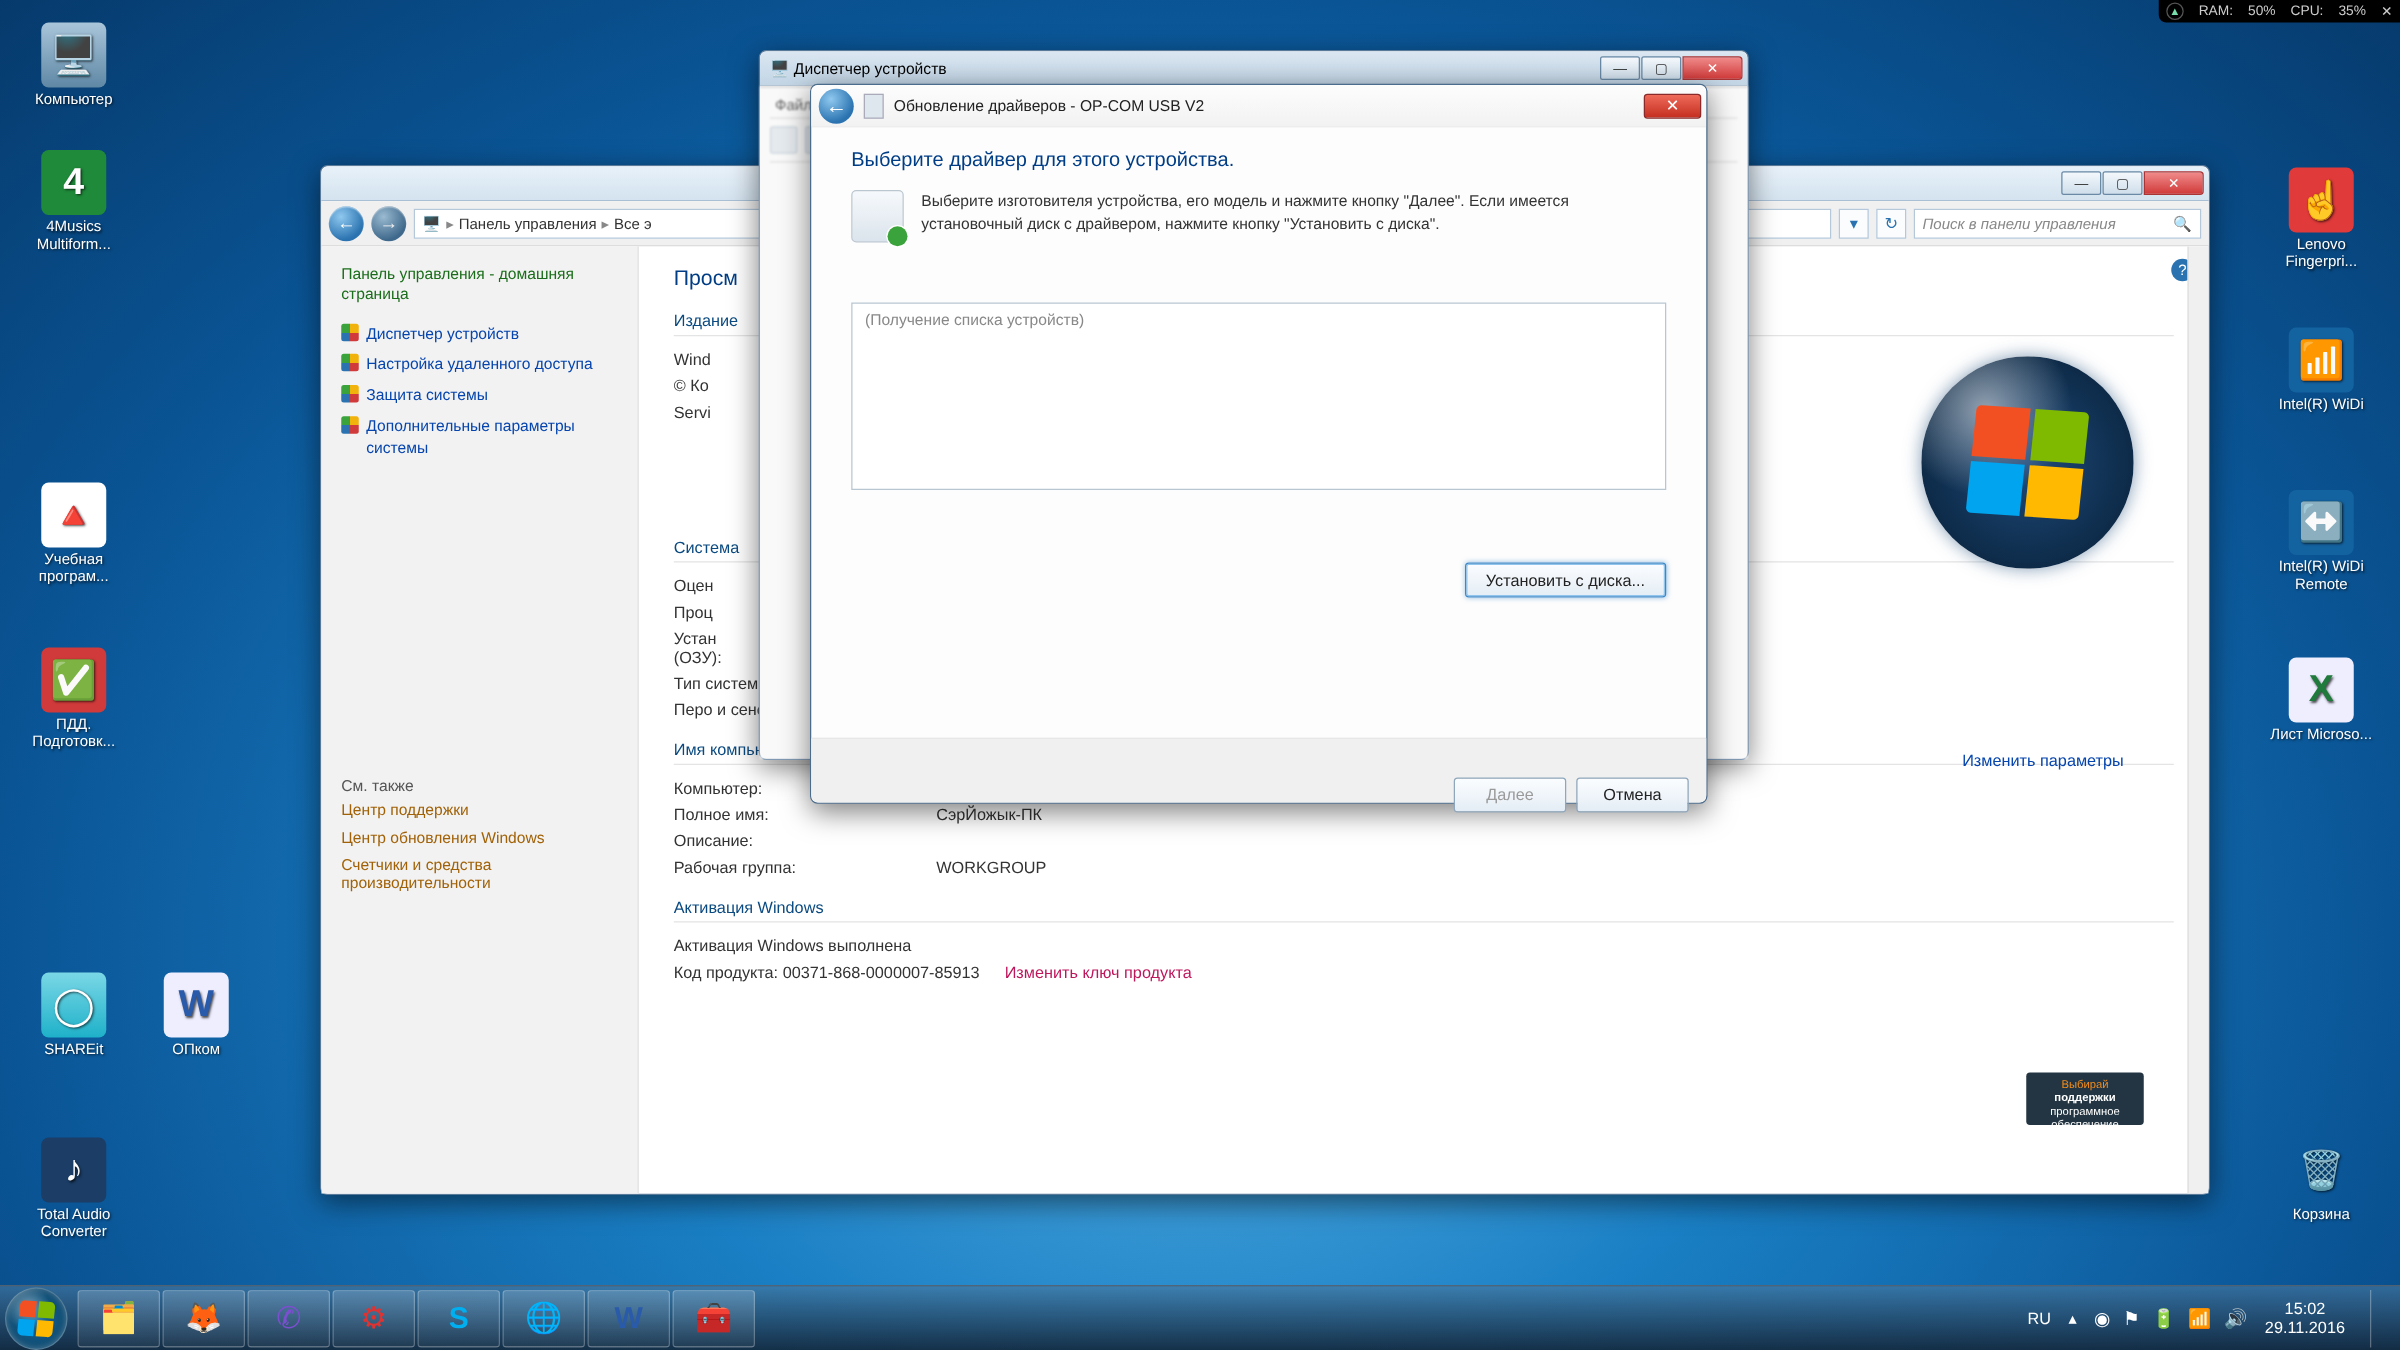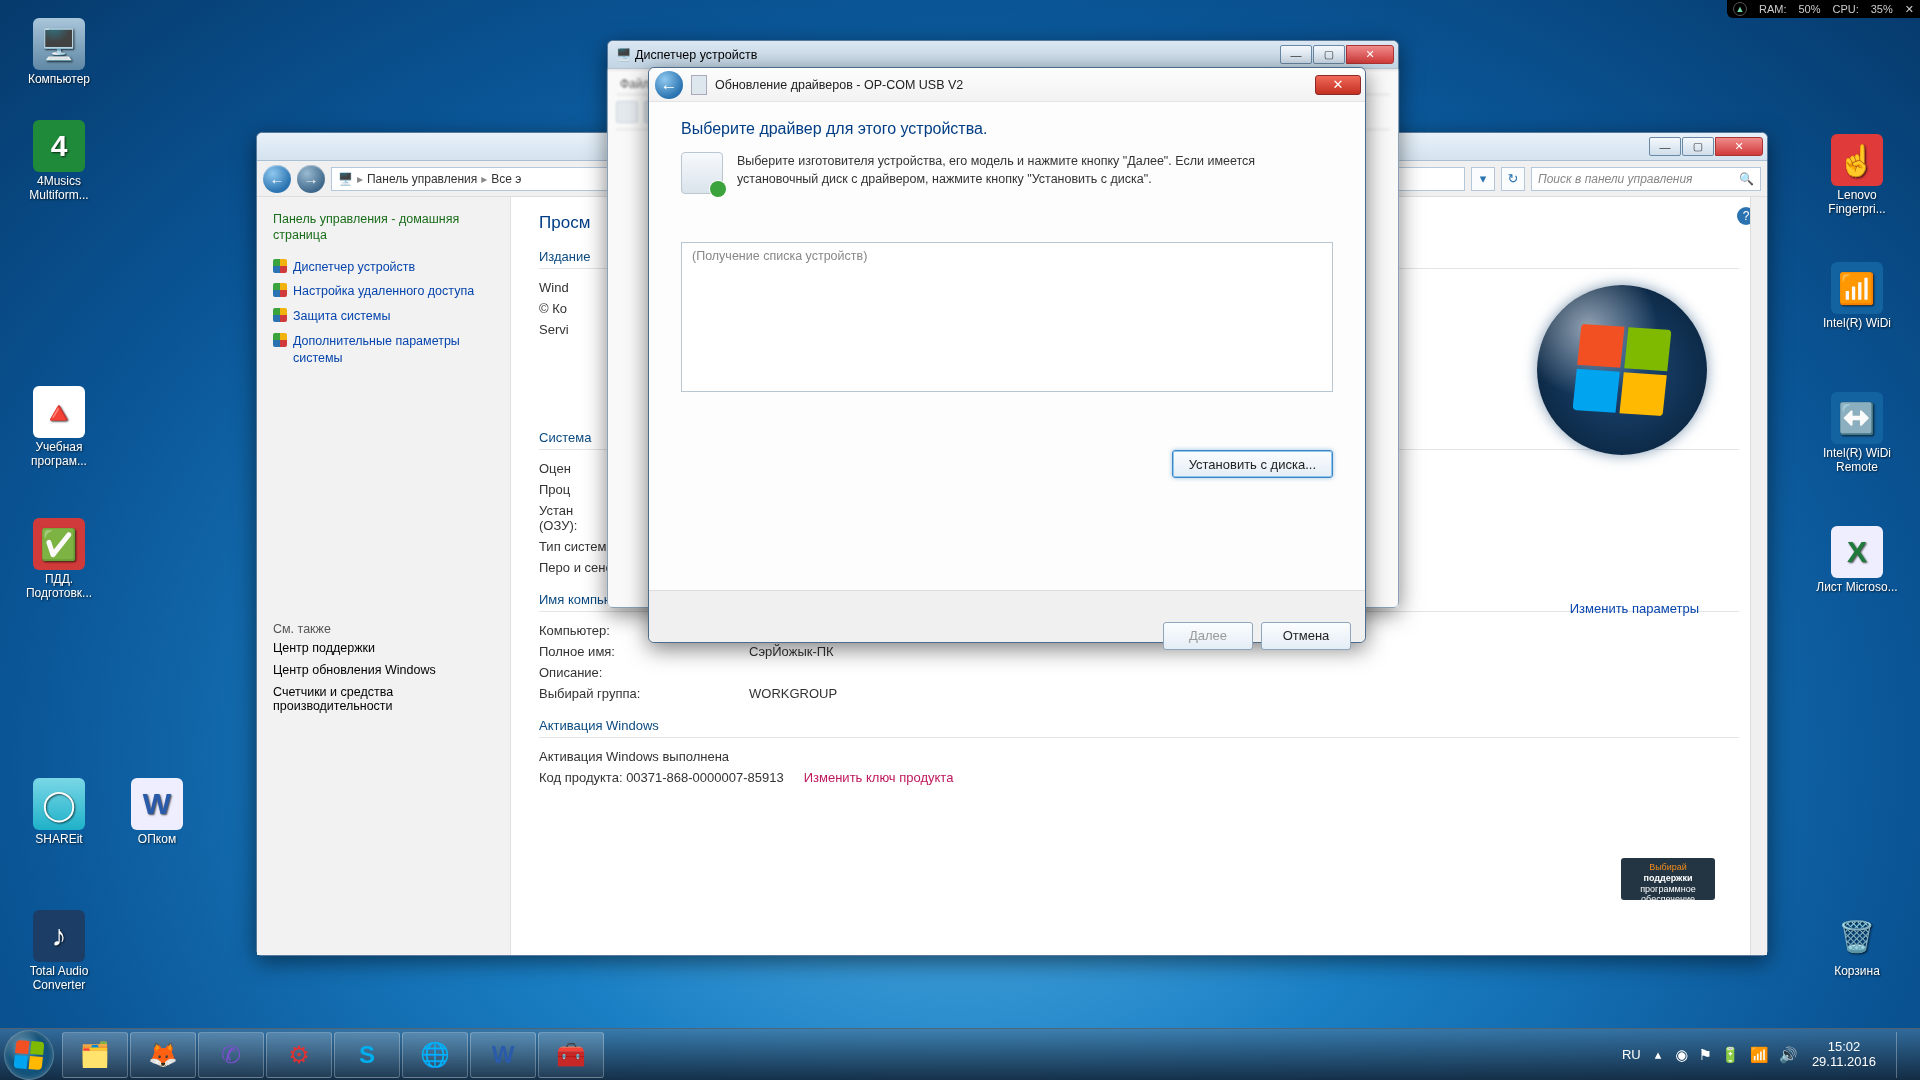--- a/index.html
+++ b/index.html
@@ -129,21 +129,21 @@
   width:254px; background:#f2f2f2; padding:14px 10px 10px 16px;
   font-size:12.5px; border-right:1px solid #e1e1e1;
   display:flex; flex-direction:column; gap:2px;
 }
 .sidebar .home { color:#1a6d1a; margin-bottom:10px; line-height:1.3; }
 .sidebar .linkrow { display:flex; align-items:flex-start; gap:6px; color:#0645ad; padding:3px 0; line-height:1.35; cursor:pointer;}
 .sidebar .shield { width:14px; height:14px; flex-shrink:0; background:
   conic-gradient(#f2b20c 0 25%, #d13a3a 0 50%, #2a73b0 0 75%, #3ba33b 0);
   border-radius:2px; }
 .sidebar .seealso { margin-top: 250px; color:#555; }
-.sidebar .plainlink { color:#000000; padding:3px 0; cursor:pointer;}
+.sidebar .plainlink { color:#a16207; padding:3px 0; cursor:pointer;}
 #cpwin .main {
   flex:1; padding:16px 28px; overflow:auto; position:relative; color:#1a1a1a;
 }
 #cpwin .main h1 { font-size:17px; font-weight:400; color:#003d85; margin-bottom:16px; }
 .section-title { font-size:13px; color:#0a4a80; margin:14px 0 8px; border-bottom:1px solid #e4e4e4; padding-bottom:4px;}
 .kv { display:flex; font-size:13px; padding:3px 0; }
 .kv .k { width:210px; color:#333; }
 .kv .v { color:#333; }
 .changelink { color:#0645ad; cursor:pointer;}
 .cp-logo {
@@ -385,21 +385,21 @@
         </div>
       <div class="kv">
           <div class="k">Полное имя:</div>
           <div class="v">СэрЙожык-ПК</div>
         </div>
       <div class="kv">
           <div class="k">Описание:</div>
           <div class="v"></div>
         </div>
       <div class="kv">
-          <div class="k">Выбирай группа:</div>
+          <div class="k">Рабочая группа:</div>
           <div class="v">WORKGROUP</div>
         </div>
 
       <div class="section-title">Активация Windows</div>
       <div class="kv">
           <div class="k" style="width:auto">Активация Windows выполнена</div>
         </div>
       <div class="kv">
         <div class="k" style="width:auto"><span>Код продукта:</span> <span>00371-868-0000007-85913</span></div>
         <div class="v changelink" style="margin-left:20px;color:#be185d;">Изменить ключ продукта</div>

